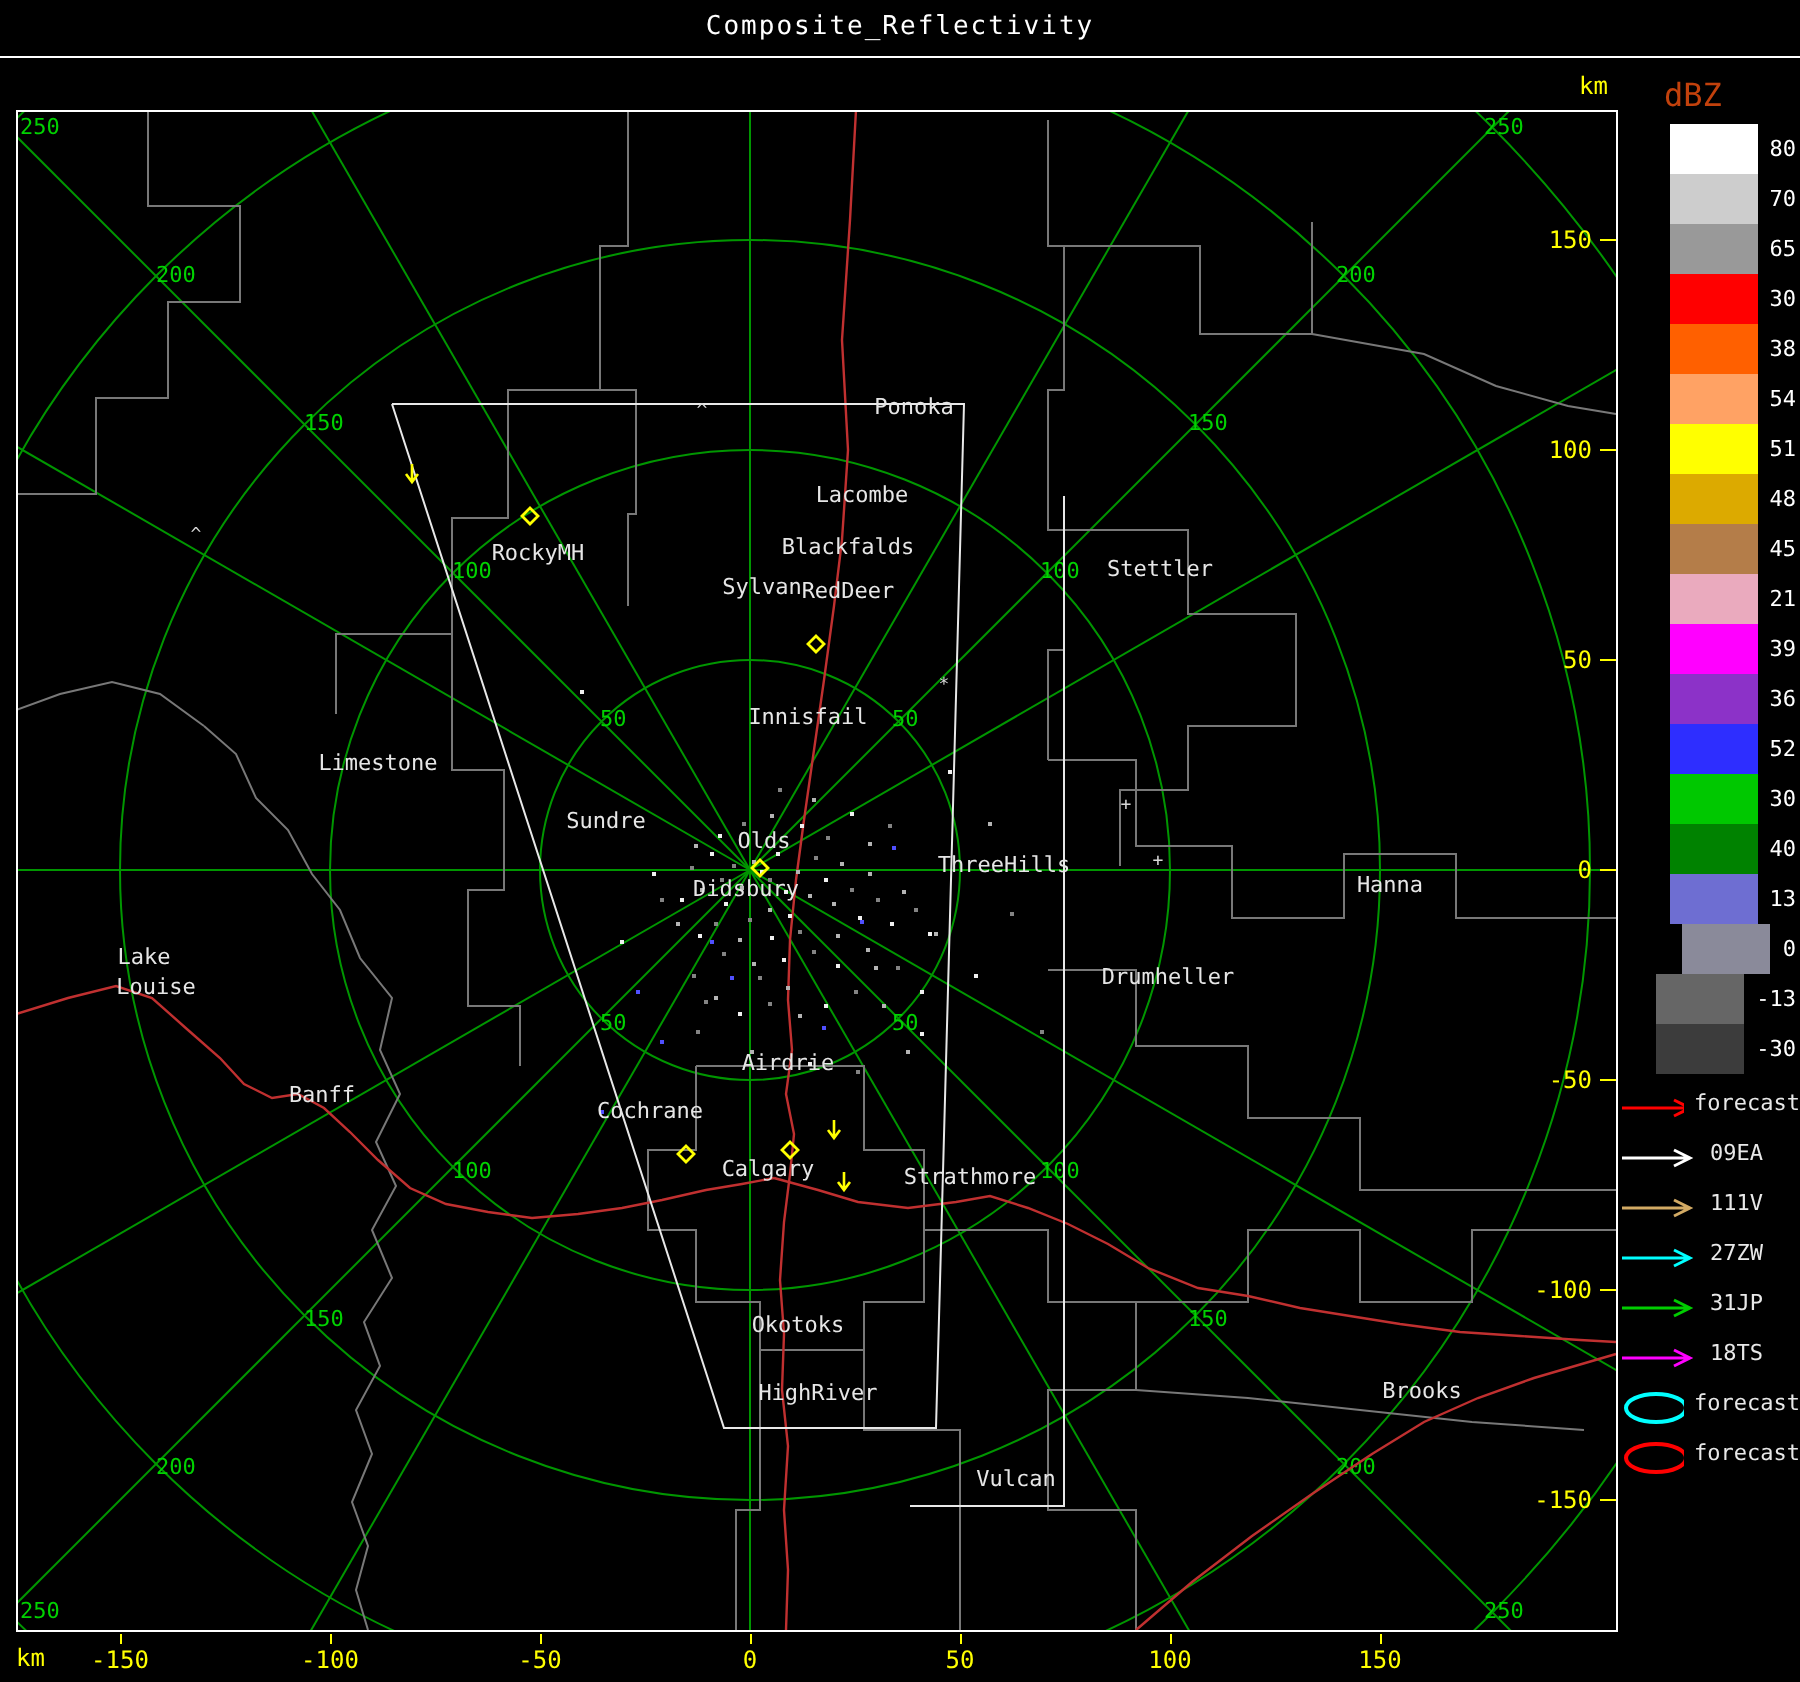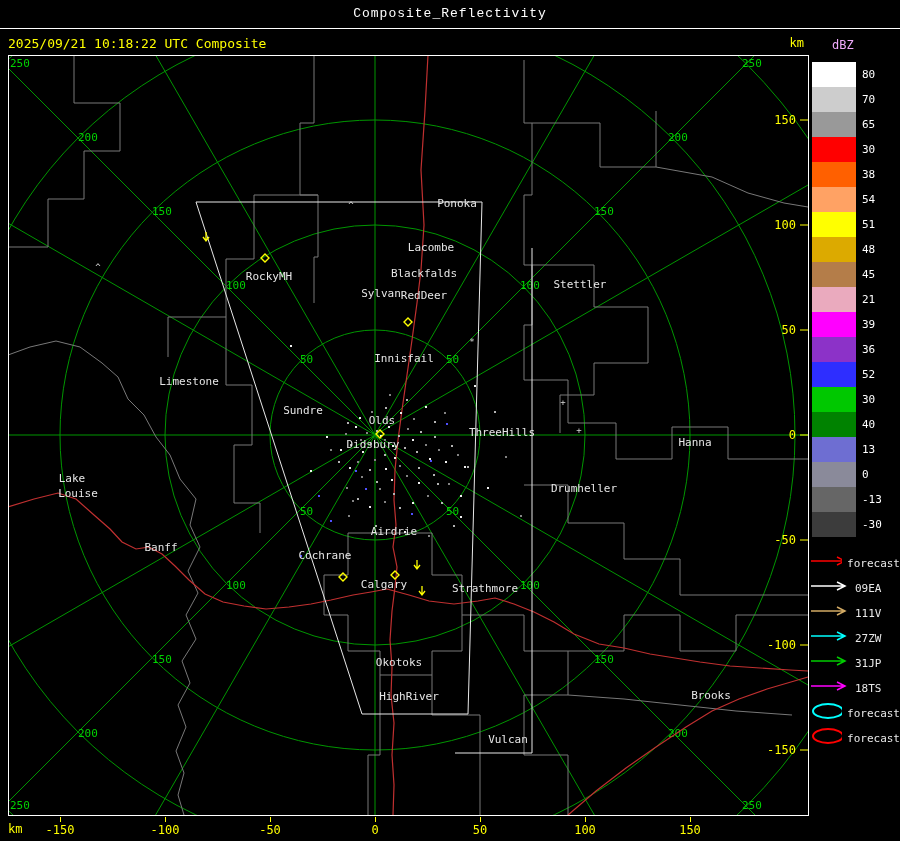--- a/index.html
+++ b/index.html
@@ -1,45 +1,44 @@
 <!DOCTYPE html>
 <html><head>
 <meta charset="utf-8">
 <style>
   html,body{margin:0;padding:0;background:#000;width:900px;height:841px;overflow:hidden;
             font-family:"DejaVu Sans Mono","Liberation Mono",monospace;}
   .app{position:relative;width:900px;height:841px;background:#000;}
   .titlebar{position:absolute;top:6px;left:0;width:900px;text-align:center;color:#fff;
-            font-size:13px;letter-spacing:1px;font-family:Liberation Mono, monospace;}
+            font-size:13px;letter-spacing:1px;}
   .title-divider{position:absolute;top:28px;left:0;width:900px;height:1px;background:#fff;}
   .status{position:absolute;top:36px;left:8px;color:#ffff00;font-size:13px;}
   .unit-top-right{position:absolute;top:36px;left:770px;width:34px;text-align:right;color:#ffff00;font-size:12px;}
   .map-wrap{position:absolute;top:55px;left:8px;width:801px;height:761px;}
   #map-svg{display:block;width:801px;height:761px;background:#000;}
   #map-svg text{font-family:"DejaVu Sans Mono","Liberation Mono",monospace;}
   .bottom-axis{position:absolute;left:8px;top:816px;width:801px;height:24px;}
   .btick{position:absolute;top:1px;width:1px;height:5px;background:#ffff00;}
   .blab{position:absolute;top:7px;transform:translateX(-50%);color:#ffff00;font-size:12px;}
   .unit-bottom-left{position:absolute;left:8px;top:822px;color:#ffff00;font-size:12px;}
-  .dbz-label{position:absolute;left:832px;top:38px;color:#f0abfc;font-size:12px;}
+  .dbz-label{position:absolute;left:832px;top:38px;color:#c2410c;font-size:16px;}
   .colorbar{position:absolute;left:812px;top:62px;width:86px;}
-  .cb-row{display:flex;height:25px;align-items:center;}
+  .cb-row{display:flex;height:25px;align-items:center;justify-content:flex-end;}
   .cb-swatch{width:44px;height:25px;flex:0 0 44px;}
   .cb-label{color:#fff;font-size:11px;margin-left:6px;}
   .legend{position:absolute;left:810px;top:545px;width:90px;}
-  .lg-row{display:flex;align-items:flex-end;height:25px;}
+  .lg-row{display:flex;align-items:flex-start;height:25px;}
   .lg-label{color:#e8e8e8;font-size:11px;margin-left:5px;white-space:nowrap;}
 </style>
 </head>
 <body>
 
 <div class="app">
   <div class="titlebar">Composite_Reflectivity</div>
   <div class="title-divider"></div>
-  <div class="status">2025/09/21 10:18:22 UTC Composite</div>
   <div class="unit-top-right">km</div>
 
   <div class="map-wrap">
     <svg id="map-svg" xmlns="http://www.w3.org/2000/svg" viewBox="0 0 801 761">
         <g stroke="#009600" fill="none" stroke-width="1">
           <circle cx="367" cy="380" r="105"></circle>
           <circle cx="367" cy="380" r="210"></circle>
           <circle cx="367" cy="380" r="315"></circle>
           <circle cx="367" cy="380" r="420"></circle>
           <circle cx="367" cy="380" r="525"></circle>

